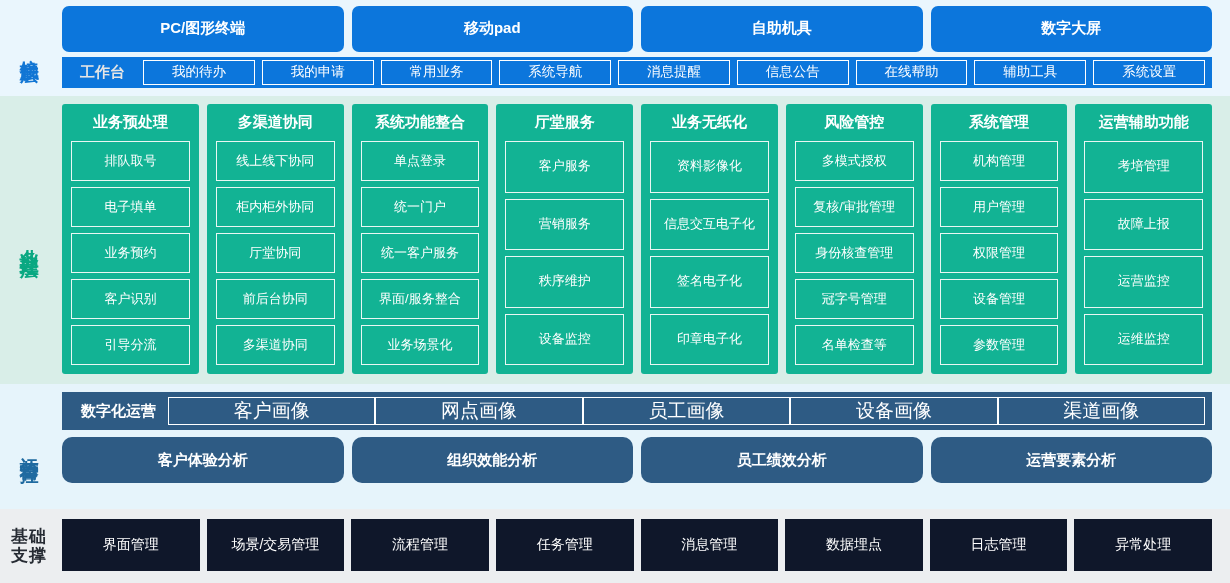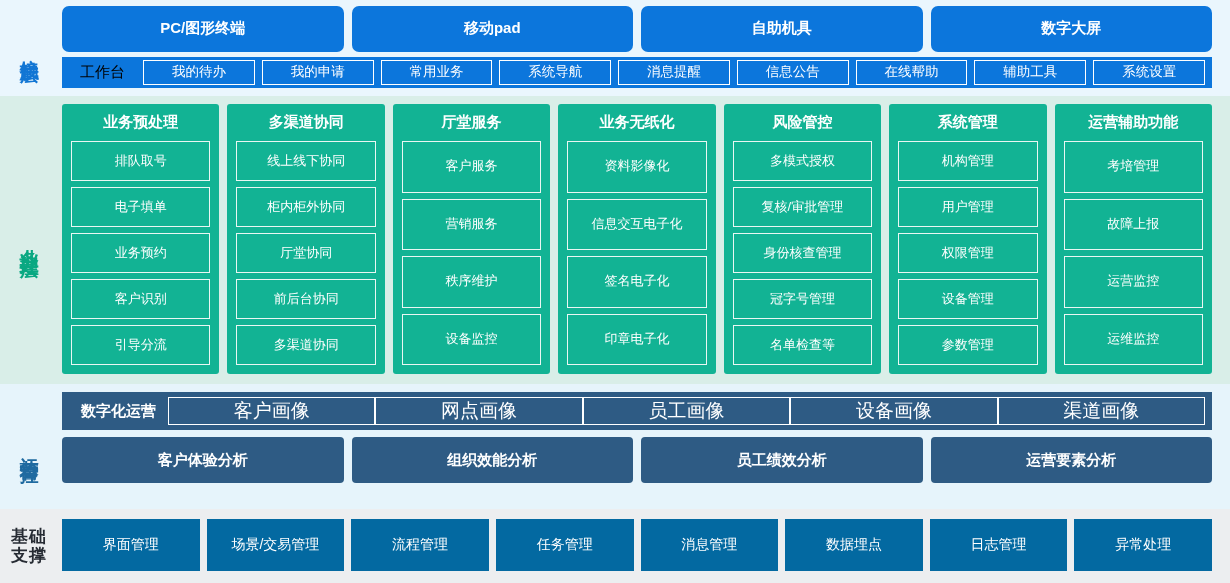--- a/index.html
+++ b/index.html
@@ -32,21 +32,21 @@
   .l1-tile {
     flex: 1 1 0; background: #0c76dc; border-radius: 7px;
     color: #fff; font-size: 15px; font-weight: bold;
     display: flex; align-items: center; justify-content: center;
   }
   .l1-row-bot {
     height: 34px; background: #0c76dc;
     display: flex; align-items: center; gap: 7px; padding: 0 7px;
   }
   .l1-workbench {
-    color: #000000; font-size: 15px; font-weight: normal;
+    color: #e5e5e5; font-size: 15px; font-weight: bold;
     padding: 0 11px; white-space: nowrap;
   }
   .l1-chip {
     flex: 1 1 0; height: 25px; border: 1px solid #ffffff;
     color: #fff; font-size: 13.5px;
     display: flex; align-items: center; justify-content: center;
     white-space: nowrap;
   }
 
   
@@ -82,32 +82,32 @@
     color: #fff; font-size: 15px; font-weight: bold;
     padding: 0 12px; white-space: nowrap;
   }
   .l3-chip {
     flex: 1 1 0; height: 28px; border: 1px solid #ffffff;
     color: #fff; font-size: 19px;
     display: flex; align-items: center; justify-content: center;
   }
   .l3-row-bot { display: flex; gap: 8px; height: 46px; }
   .l3-tile {
-    flex: 1 1 0; background: #2e5b84; border-radius: 4px;
+    flex: 1 1 0; background: #2e5b84; border-radius: 10px;
     color: #fff; font-size: 15px; font-weight: bold;
     display: flex; align-items: center; justify-content: center;
   }
 
   
   .l4 { height: 74px; background: #eceef0; }
   .l4 .layer-label { color: #262b33; font-size: 17px; line-height: 1.12; text-align: center; }
   .l4 .layer-body { padding: 10px 18px 12px 4px; }
   .l4-row { display: flex; gap: 7px; height: 100%; }
   .l4-tile {
-    flex: 1 1 0; background: #0369a1;
+    flex: 1 1 0; background: #0f172a;
     color: #ffffff; font-size: 14px;
     display: flex; align-items: center; justify-content: center;
   }
 </style>
 </head>
 <body>
 
 <div id="diagram">
 
   <section class="layer l1">
@@ -154,20 +154,28 @@
 
         <div class="l2-col">
           <div class="l2-col-title">多渠道协同</div>
           <div class="l2-item">线上线下协同</div>
           <div class="l2-item">柜内柜外协同</div>
           <div class="l2-item">厅堂协同</div>
           <div class="l2-item">前后台协同</div>
           <div class="l2-item">多渠道协同</div>
         </div>
 
+        <div class="l2-col">
+          <div class="l2-col-title">系统功能整合</div>
+          <div class="l2-item">单点登录</div>
+          <div class="l2-item">统一门户</div>
+          <div class="l2-item">统一客户服务</div>
+          <div class="l2-item">界面/服务整合</div>
+          <div class="l2-item">业务场景化</div>
+        </div>
 
         <div class="l2-col">
           <div class="l2-col-title">厅堂服务</div>
           <div class="l2-item">客户服务</div>
           <div class="l2-item">营销服务</div>
           <div class="l2-item">秩序维护</div>
           <div class="l2-item">设备监控</div>
         </div>
 
         <div class="l2-col">

